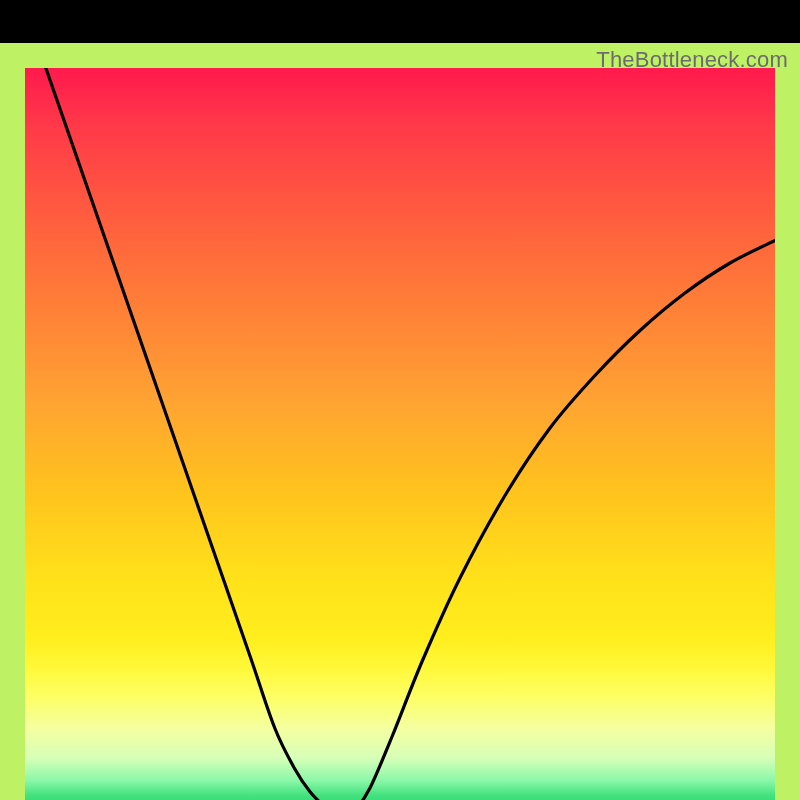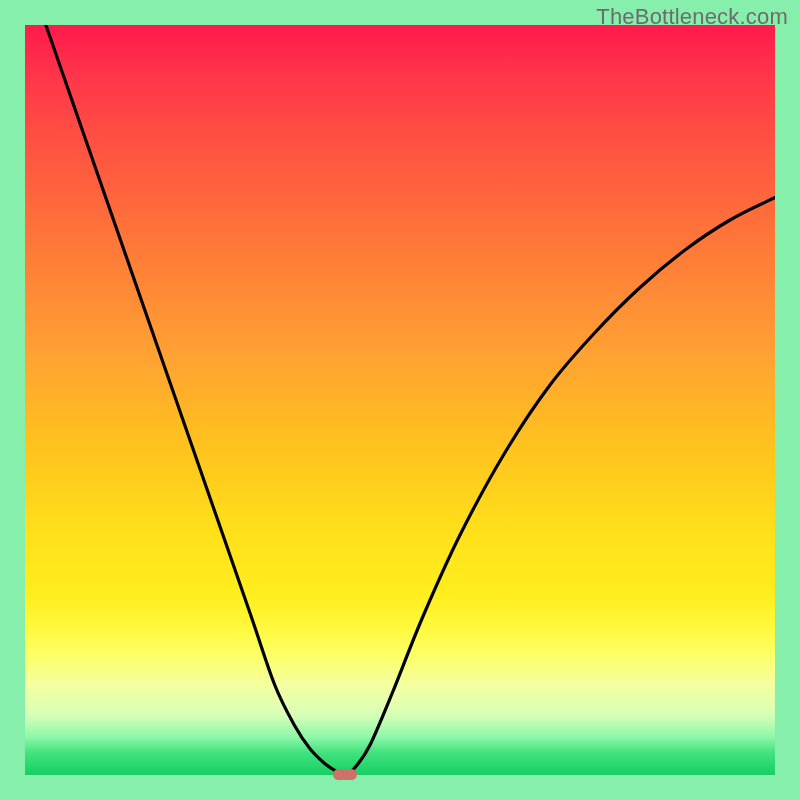--- a/index.html
+++ b/index.html
@@ -7,21 +7,22 @@
     padding: 0;
     width: 800px;
     height: 800px;
     overflow: hidden;
     background: #000;
     font-family: Arial, Helvetica, sans-serif;
   }
   .frame {
     position: absolute;
     inset: 0;
-    background: #86efac;
+    background: #bef264;
+    margin-top: 43px;
   }
   .plot {
     position: absolute;
     left: 25px;
     top: 25px;
     width: 750px;
     height: 750px;
     
     background: linear-gradient(to bottom,
       #ff1a4d 0%,

